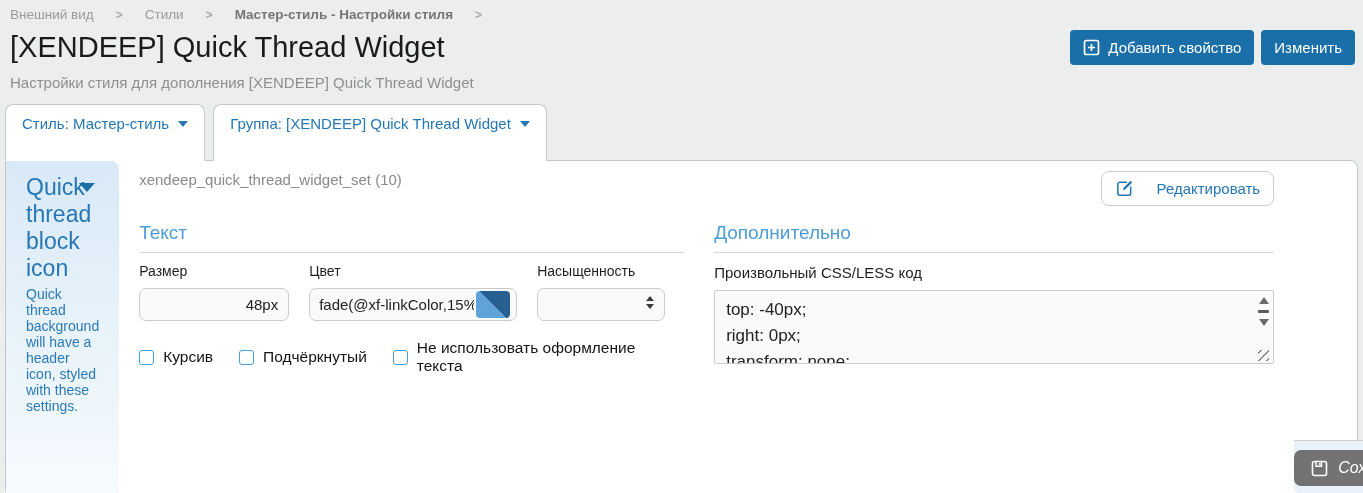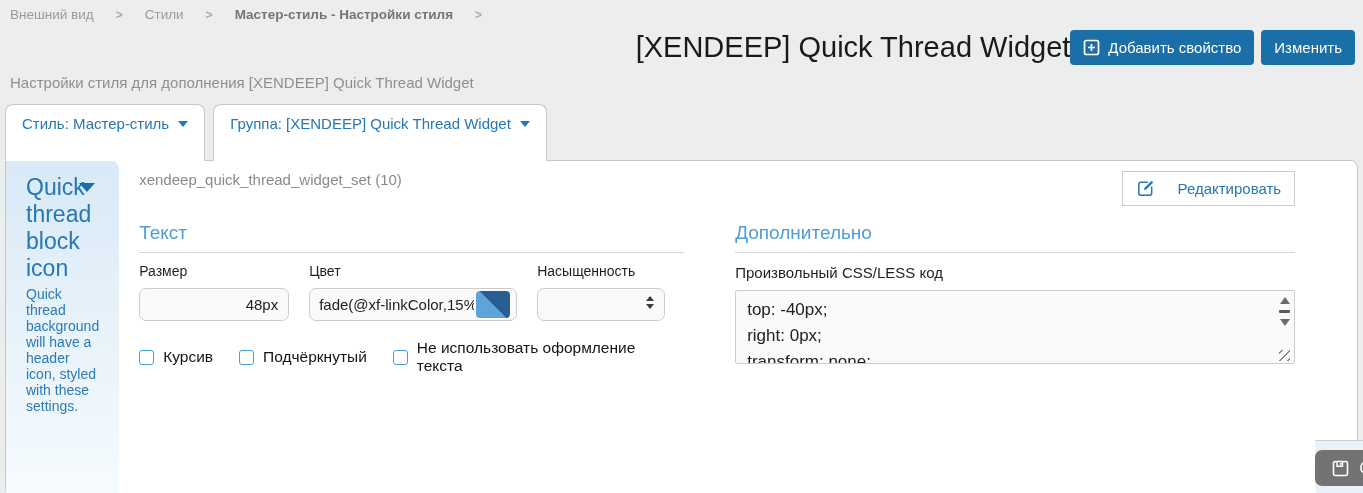--- a/index.html
+++ b/index.html
@@ -9,21 +9,21 @@
     font-family:"Liberation Sans", sans-serif;
     overflow:hidden;
     color:#141414;
   }
   
   .page-header { padding:7px 8px 0 10px; }
   .breadcrumb { font-size:13.5px; color:#9a9a9a; display:flex; gap:22px; align-items:center; }
   .breadcrumb .crumb { color:#9a9a9a; cursor:pointer; }
   .breadcrumb .crumb.current { font-weight:bold; color:#757575; }
   .breadcrumb .sep { color:#a9a9a9; font-size:12px; font-weight:bold; }
-  .title-row { display:flex; justify-content:flex-end; align-items:center; margin-top:8px; padding-right:0; }
+  .title-row { display:flex; justify-content:space-between; align-items:center; margin-top:8px; padding-right:0; }
   .page-title { font-size:29px; font-weight:400; color:#1a1a1a; letter-spacing:0; }
   .header-actions { display:flex; gap:7px; }
   .btn-primary {
     background:#1b6fa8; color:#fff; border:none; border-radius:4px;
     font-size:15px; padding:8px 13px; display:flex; align-items:center; gap:8px;
     font-family:inherit; cursor:pointer; height:35px;
   }
   .subtitle { margin-top:9px; font-size:15px; color:#8f8f8f; }
   
   .filter-tabs { display:flex; gap:8px; margin:13px 0 0 5px; position:relative; z-index:3; }
@@ -47,28 +47,28 @@
   .section-title { color:#2577b5; font-size:23px; font-weight:400; }
   .section-desc { color:#2a7ab8; font-size:14px; margin-top:4px; }
   .section-collapse {
     position:absolute; right:24px; top:22px; width:0; height:0; cursor:pointer;
     border-left:8px solid transparent; border-right:8px solid transparent; border-top:9px solid #1b6fa8;
   }
   .panel-body { padding:0 20px; flex:1; }
   .propset-row { display:flex; justify-content:space-between; align-items:flex-start; padding:10px 0 2px; }
   .propset-name { color:#8a8a8a; font-size:15px; }
   .btn-outline {
-    background:#fff; border:1px solid #ccc; border-radius:0; color:#2577b5;
+    background:#fff; border:1px solid #ccc; border-radius:8px; color:#2577b5;
     font-size:15px; padding:7px 13px; display:flex; align-items:center; gap:23px;
     font-family:inherit; cursor:pointer;
   }
   
   .columns { display:flex; gap:30px; margin-top:14px; }
   .col-left { width:545px; }
-  .col-right { width:560px;margin-left:21px; }
+  .col-right { width:560px; }
   .col-heading { color:#4f9dd7; font-size:19px; font-weight:400; padding-bottom:8px; border-bottom:1px solid #d6d6d6; }
   .fields-row { display:flex; gap:20px; margin-top:10px; }
   .field-label { font-size:14px; color:#1f1f1f; display:block; margin-bottom:9px; }
   .text-input {
     background:#fafafa; border:1px solid #ccc; border-radius:7px; height:33px;
     font-size:15px; font-family:inherit; color:#222; padding:0 10px; outline:none;
   }
   .size-input { width:150px; text-align:right; }
   .color-group { display:flex; align-items:center; background:#fafafa; border:1px solid #ccc; border-radius:7px; height:33px; width:208px; padding:0 2px 0 0; }
   .color-input { border:none; background:transparent; width:166px; font-size:15px; font-family:inherit; color:#222; padding:0 2px 0 9px; outline:none; }

